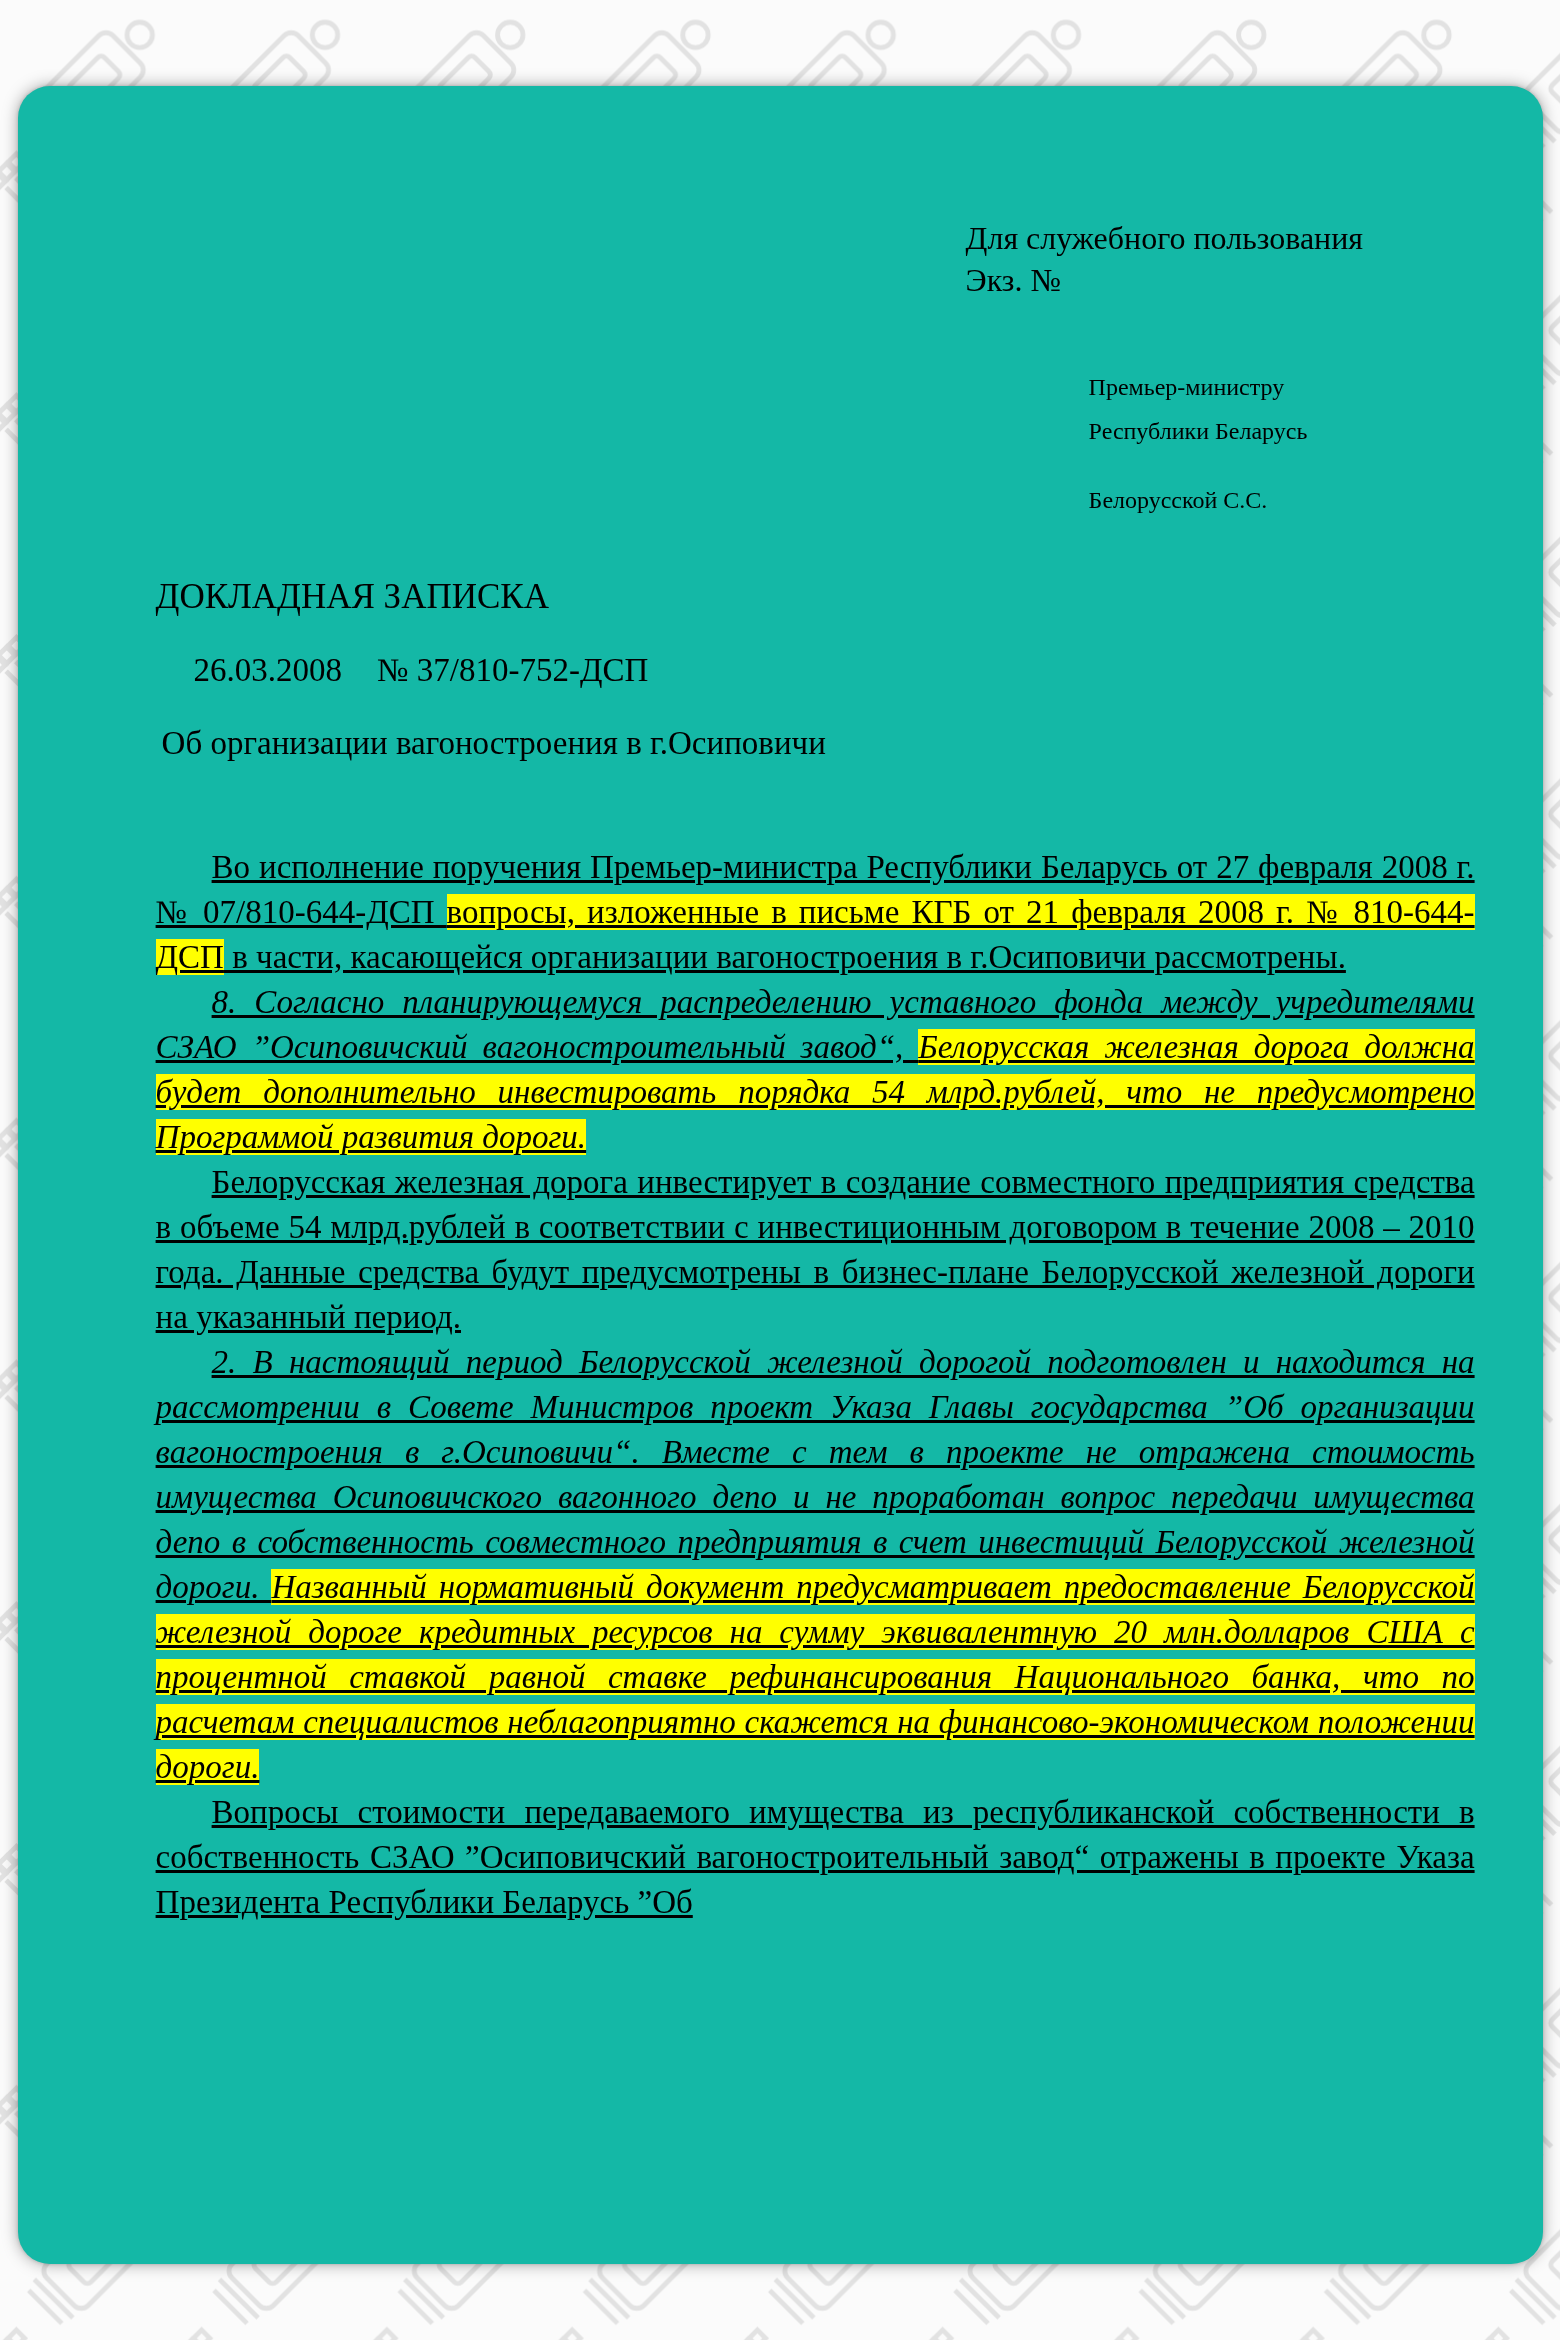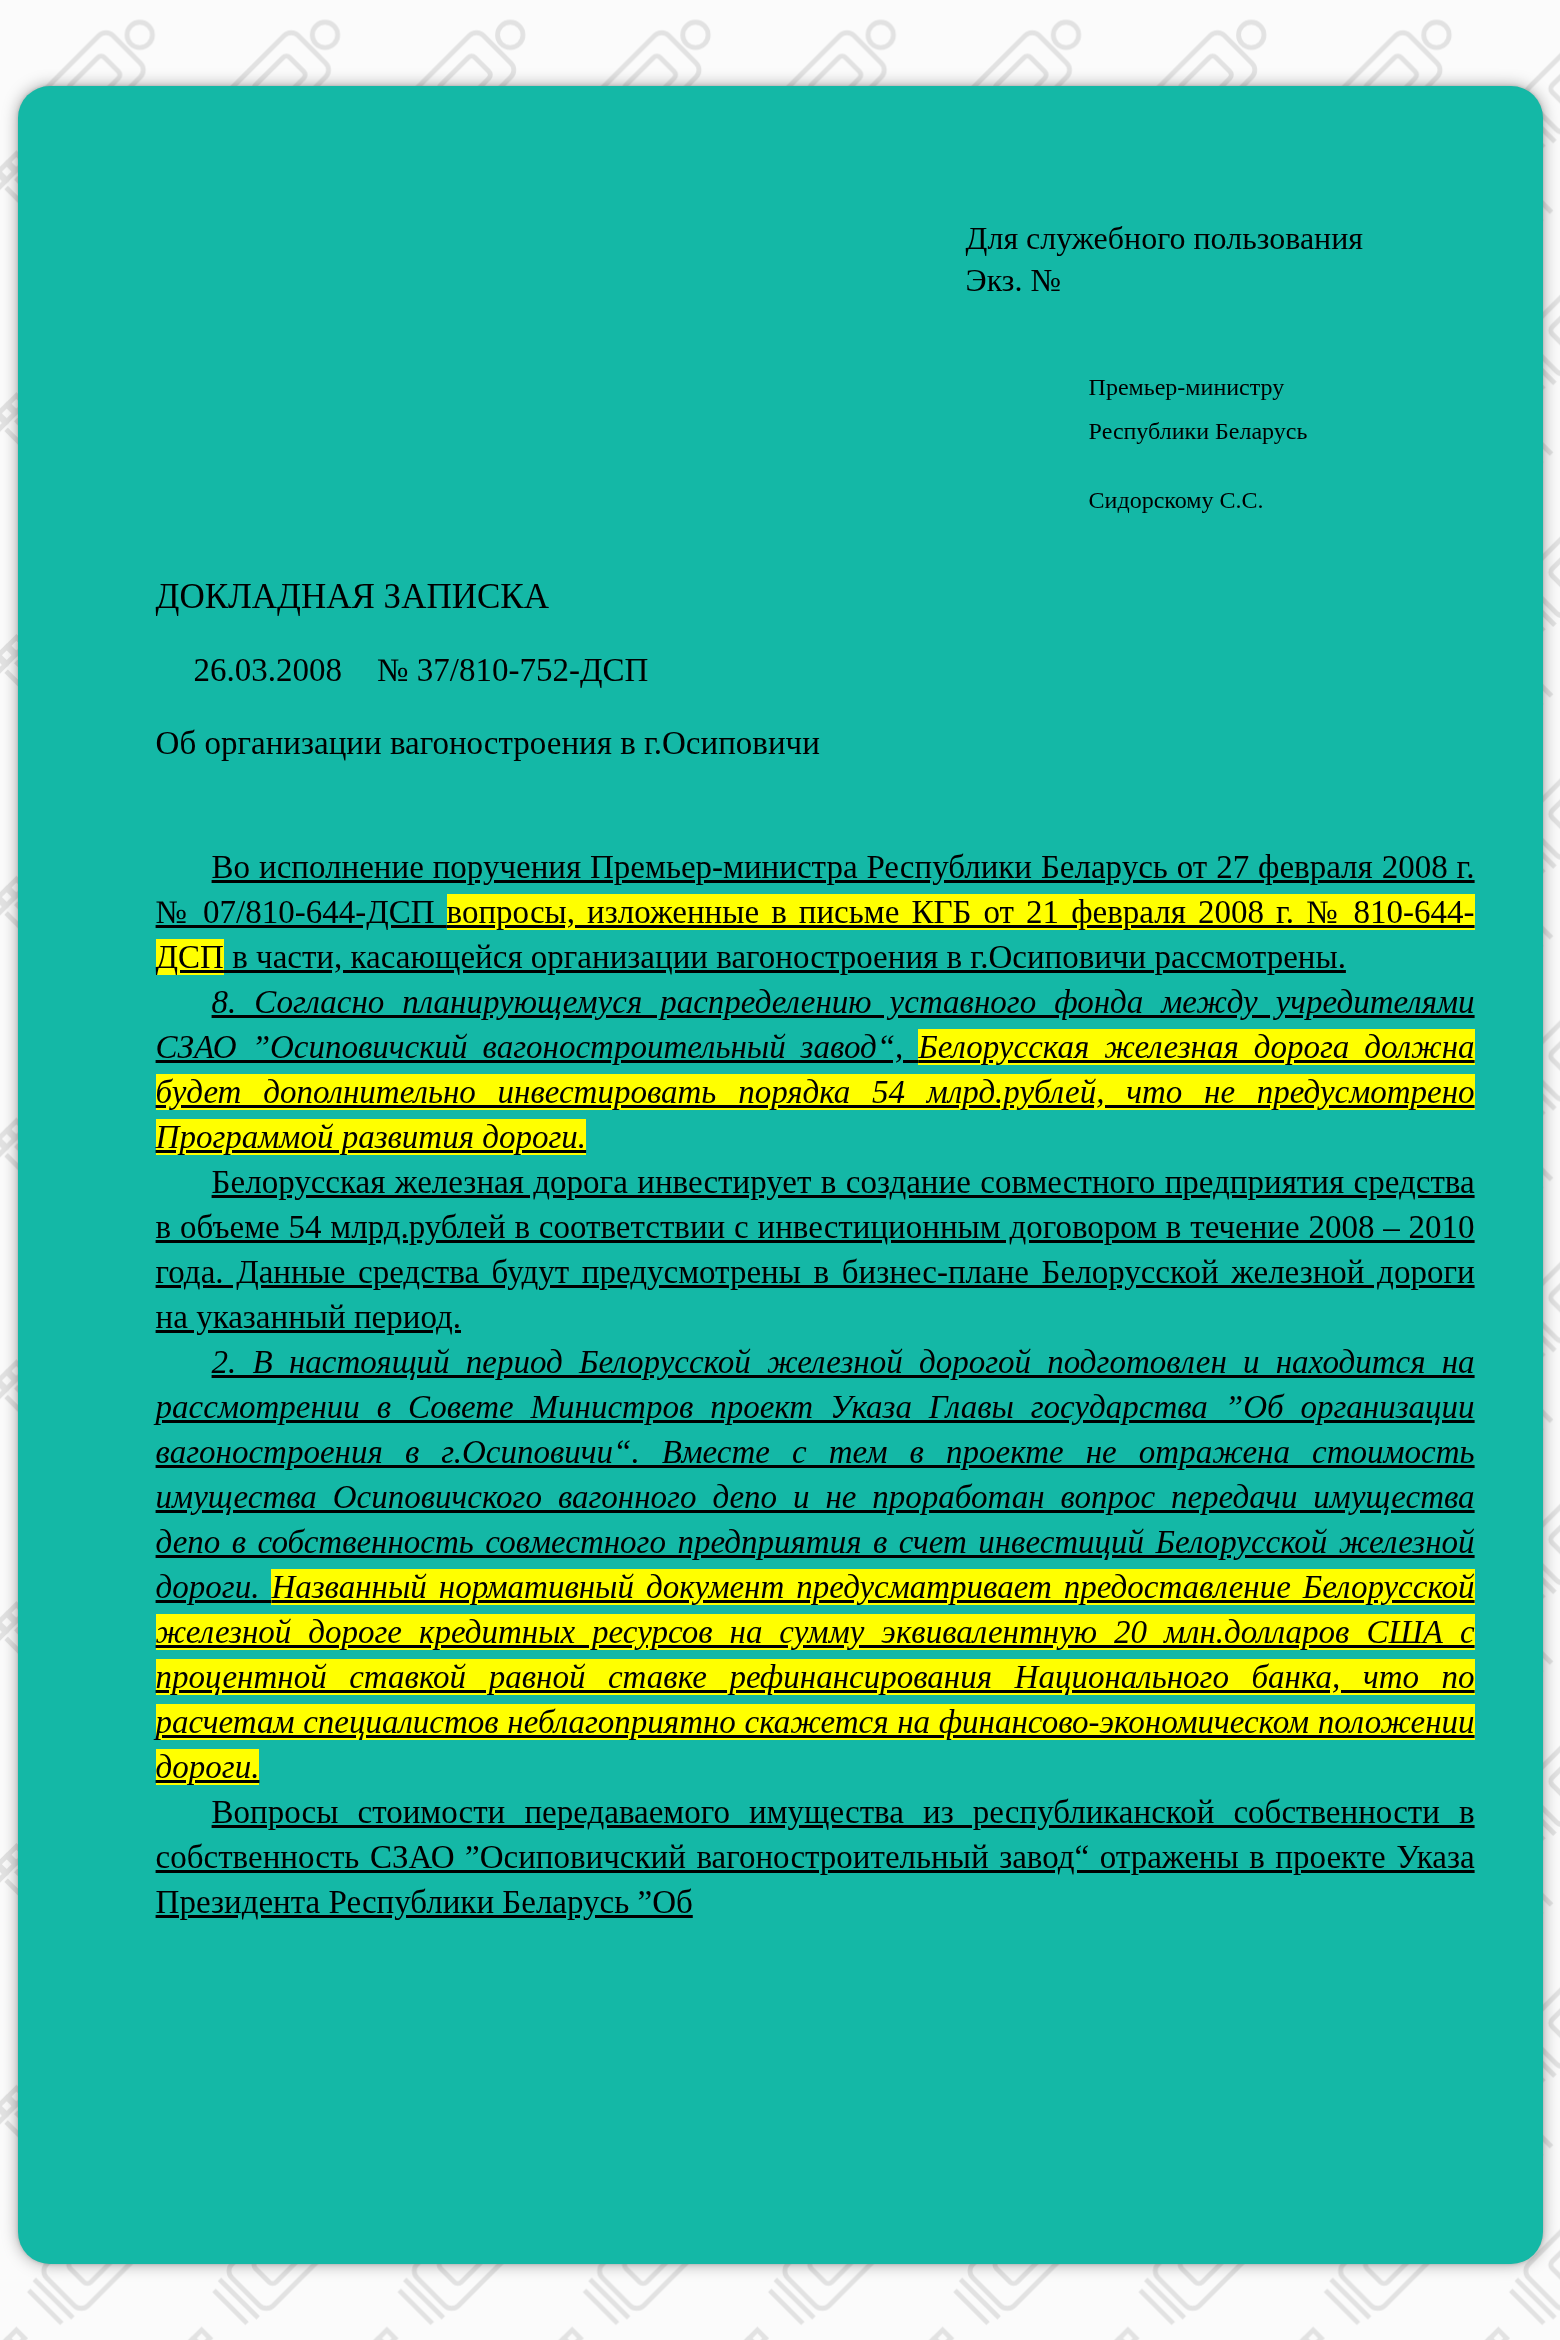--- a/index.html
+++ b/index.html
@@ -62,21 +62,21 @@
     top: 566px;
     font-size: 33px;
     white-space: nowrap;
     margin-left: 38px;
   }
   .doc-number-line .num {
     margin-left: 35px;
   }
   .doc-subject {
     position: absolute;
-    left: 138px;
+    left: 144px;
     top: 639px;
     font-size: 33px;
     white-space: nowrap;
   }
   .doc-body {
     position: absolute;
     left: 138px;
     top: 759px;
     width: 1319px;
     font-size: 33px;
@@ -128,21 +128,21 @@
 <div class="doc-page">
 
   <div class="classification">
     <div>Для служебного пользования</div>
     <div>Экз. №</div>
   </div>
 
   <div class="addressee">
     <div>Премьер-министру</div>
     <div>Республики Беларусь</div>
-    <div class="name">Сидорскому С.С.</div>
+    <div class="name">Белорусской С.С.</div>
   </div>
 
   <div class="doc-title">ДОКЛАДНАЯ ЗАПИСКА</div>
 
   <div class="doc-number-line">
     <span>26.03.2008</span><span class="num">№ 37/810-752-ДСП</span>
   </div>
 
   <div class="doc-subject">Об организации вагоностроения в г.Осиповичи</div>
 

